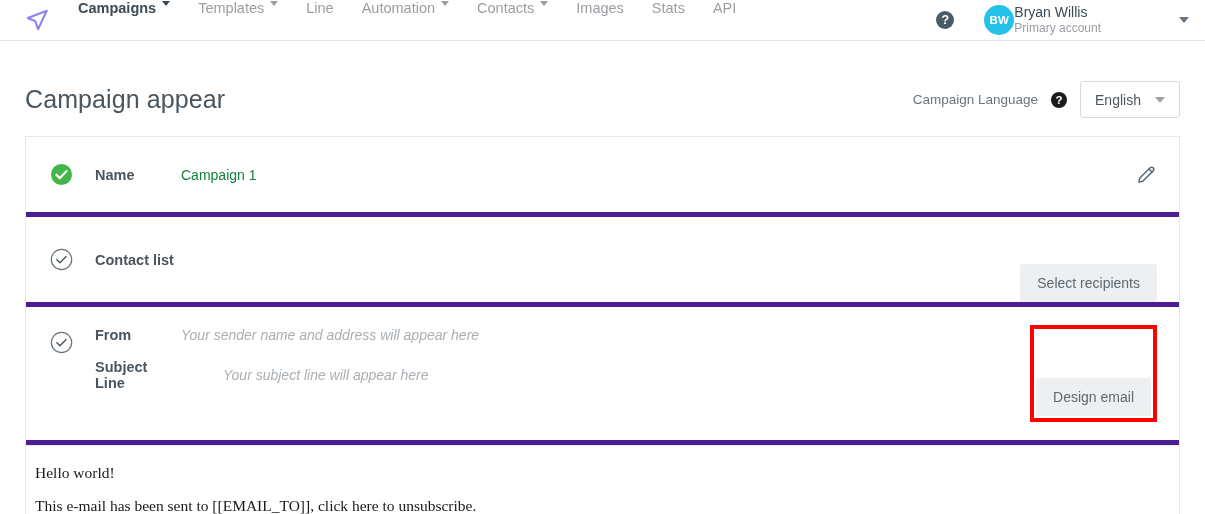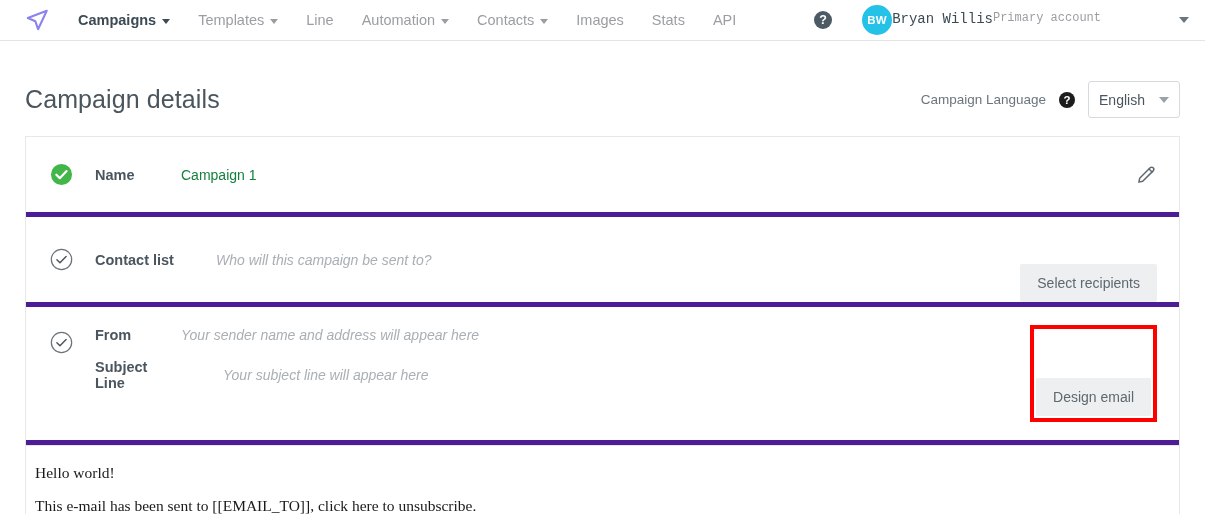--- a/index.html
+++ b/index.html
@@ -29,21 +29,21 @@
     align-items: center;
     justify-content: center;
   }
   .nav-items {
     display: flex;
     align-items: center;
     height: 100%;
   }
   .nav-item {
     display: flex;
-    align-items: center;
+    align-items: flex-start;
     gap: 6px;
     padding: 0 14px;
     height: 100%;
     font-size: 14.5px;
     color: #9a9ea3;
     cursor: pointer;
     white-space: nowrap;
   }
   .nav-item.active { color: #3b4a54; font-weight: bold; }
   .caret {
@@ -84,21 +84,21 @@
     border-radius: 50%;
     background: #25c2e8;
     color: #fff;
     font-size: 11.5px;
     font-weight: bold;
     display: flex;
     align-items: center;
     justify-content: center;
     letter-spacing: .3px;
   }
-  .acct-text { display: flex; flex-direction: row; justify-content: center; line-height: 1.25; font-family: Liberation Mono, monospace; }
+  .acct-text { display: flex; flex-direction: column; justify-content: center; line-height: 1.25; }
   .acct-name { font-size: 14px; color: #3b4a54; }
   .acct-sub { font-size: 12px; color: #9a9ea3; }
   .acct-caret {
     width: 0; height: 0;
     border-left: 5.5px solid transparent;
     border-right: 5.5px solid transparent;
     border-top: 6px solid #6b757d;
     margin-left: 78px;
     cursor: pointer;
   }
@@ -126,21 +126,21 @@
     background: #1c1c1c;
     color: #fff;
     font-size: 11.5px;
     font-weight: bold;
     display: flex;
     align-items: center;
     justify-content: center;
     cursor: pointer;
   }
   .lang-select {
-    width: 92px;
+    width: 100px;
     height: 37px;
     border: 1px solid #d5dadd;
     border-radius: 3px;
     background: #fff;
     display: flex;
     align-items: center;
     justify-content: center;
     gap: 14px;
     font-size: 14px;
     color: #4a555e;
@@ -289,21 +289,21 @@
       <div class="acct-name">Bryan Willis</div>
       <div class="acct-sub">Primary account</div>
     </div>
     <div class="acct-caret"></div>
   </div>
 </div>
 
 <div class="page">
 
   <div class="page-head">
-    <div class="page-title">Campaign details</div>
+    <div class="page-title">Campaign appear</div>
     <div class="lang-wrap">
       <span class="lang-label">Campaign Language</span>
       <span class="lang-help">?</span>
       <div class="lang-select">
         <span>English</span>
         <span class="lang-caret"></span>
       </div>
     </div>
   </div>
 
@@ -329,21 +329,20 @@
     </div>
 
     <div class="row">
       <div class="status">
         <svg width="23" height="23" viewBox="0 0 24 24">
           <circle cx="12" cy="12" r="10.6" fill="none" stroke="#6b757d" stroke-width="1.3"></circle>
           <path d="M7.2 12.2 L10.4 15.4 L16.8 8.8" fill="none" stroke="#4a555e" stroke-width="1.5" stroke-linecap="round" stroke-linejoin="round"></path>
         </svg>
       </div>
       <div class="row-label">Contact list</div>
-      <div class="row-placeholder" style="margin-left:35px;">Who will this campaign be sent to?</div>
       <div class="row-action">
         <button class="btn-gray">Select recipients</button>
       </div>
     </div>
 
     <div class="row tall">
       <div class="status">
         <svg width="23" height="23" viewBox="0 0 24 24">
           <circle cx="12" cy="12" r="10.6" fill="none" stroke="#6b757d" stroke-width="1.3"></circle>
           <path d="M7.2 12.2 L10.4 15.4 L16.8 8.8" fill="none" stroke="#4a555e" stroke-width="1.5" stroke-linecap="round" stroke-linejoin="round"></path>

